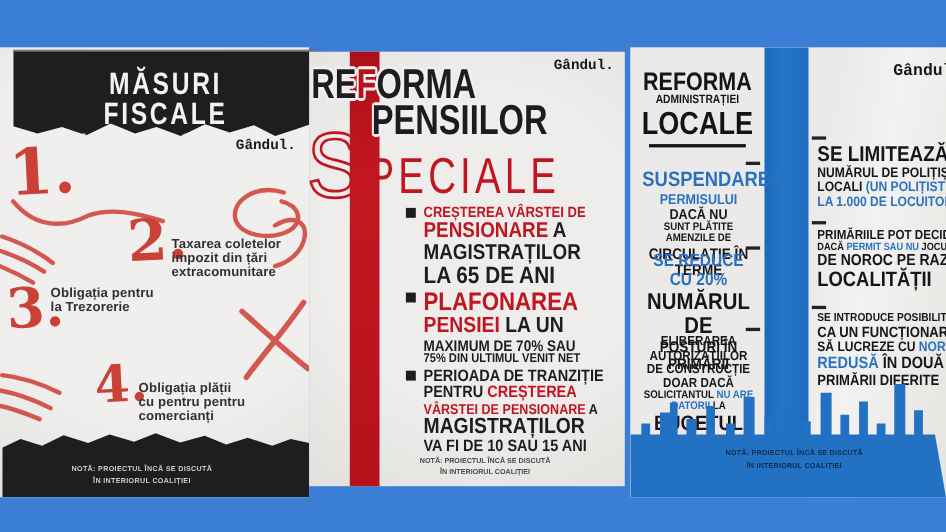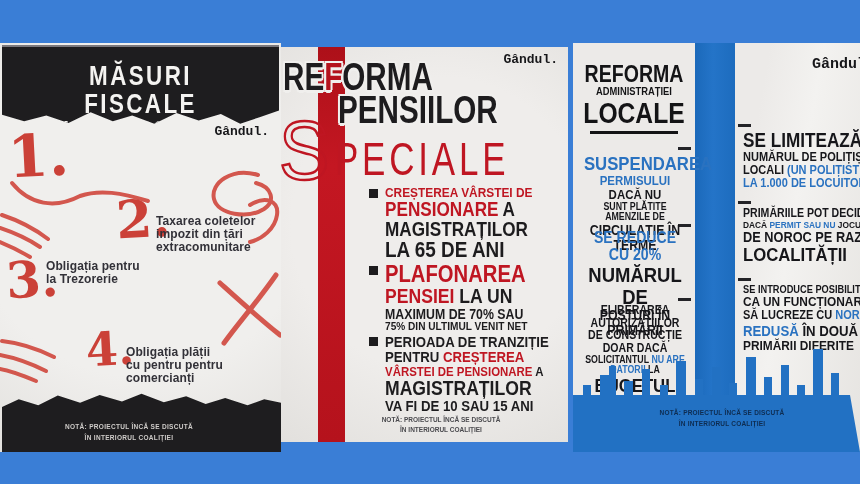--- a/index.html
+++ b/index.html
@@ -4,21 +4,21 @@
 <style>
   html,body{margin:0;padding:0;background:#3a7ed6;}
   .stage{position:relative;width:860px;height:484px;background:#3a7ed6;overflow:hidden;
          font-family:"Liberation Sans",sans-serif;}
   .panel{position:absolute;background:#edecea;}
   .serif{font-family:Liberation Mono, monospace;font-weight:700;}
 
   
   #panel1{left:0;top:43px;width:281px;height:409px;
           background:radial-gradient(circle at 50% 40%, #f0efed 60%, #e3e1de 100%);}
-  .p1-band{position:absolute;left:2px;top:2px;width:277px;height:80px;background:#1e1d1f;
+  .p1-band{position:absolute;left:12px;top:2px;width:277px;height:80px;background:#1e1d1f;
            border-top:2px solid #7a787d;
            clip-path:polygon(0 0,100% 0,100% 80%,93% 88%,86% 96%,79% 84%,71% 92%,63% 83%,55% 96%,
                              47% 86%,40% 93%,32% 82%,24% 95%,16% 86%,8% 93%,0 85%);}
   .p1-title{position:absolute;top:15px;left:0;width:100%;text-align:center;color:#f4f3f1;
             font-weight:700;line-height:1.0;}
   .p1-t1{font-size:28px;letter-spacing:3px;transform:scaleX(0.8);}
   .p1-t2{font-size:27px;letter-spacing:3px;transform:scaleX(0.8);}
   .p1-logo{position:absolute;right:12px;top:81px;font-size:13px;color:#17171a;}
   .p1-num{position:absolute;color:#cb4138;line-height:1;transform:rotate(-3deg);
           font-family:"DejaVu Serif",serif;font-weight:700;}

